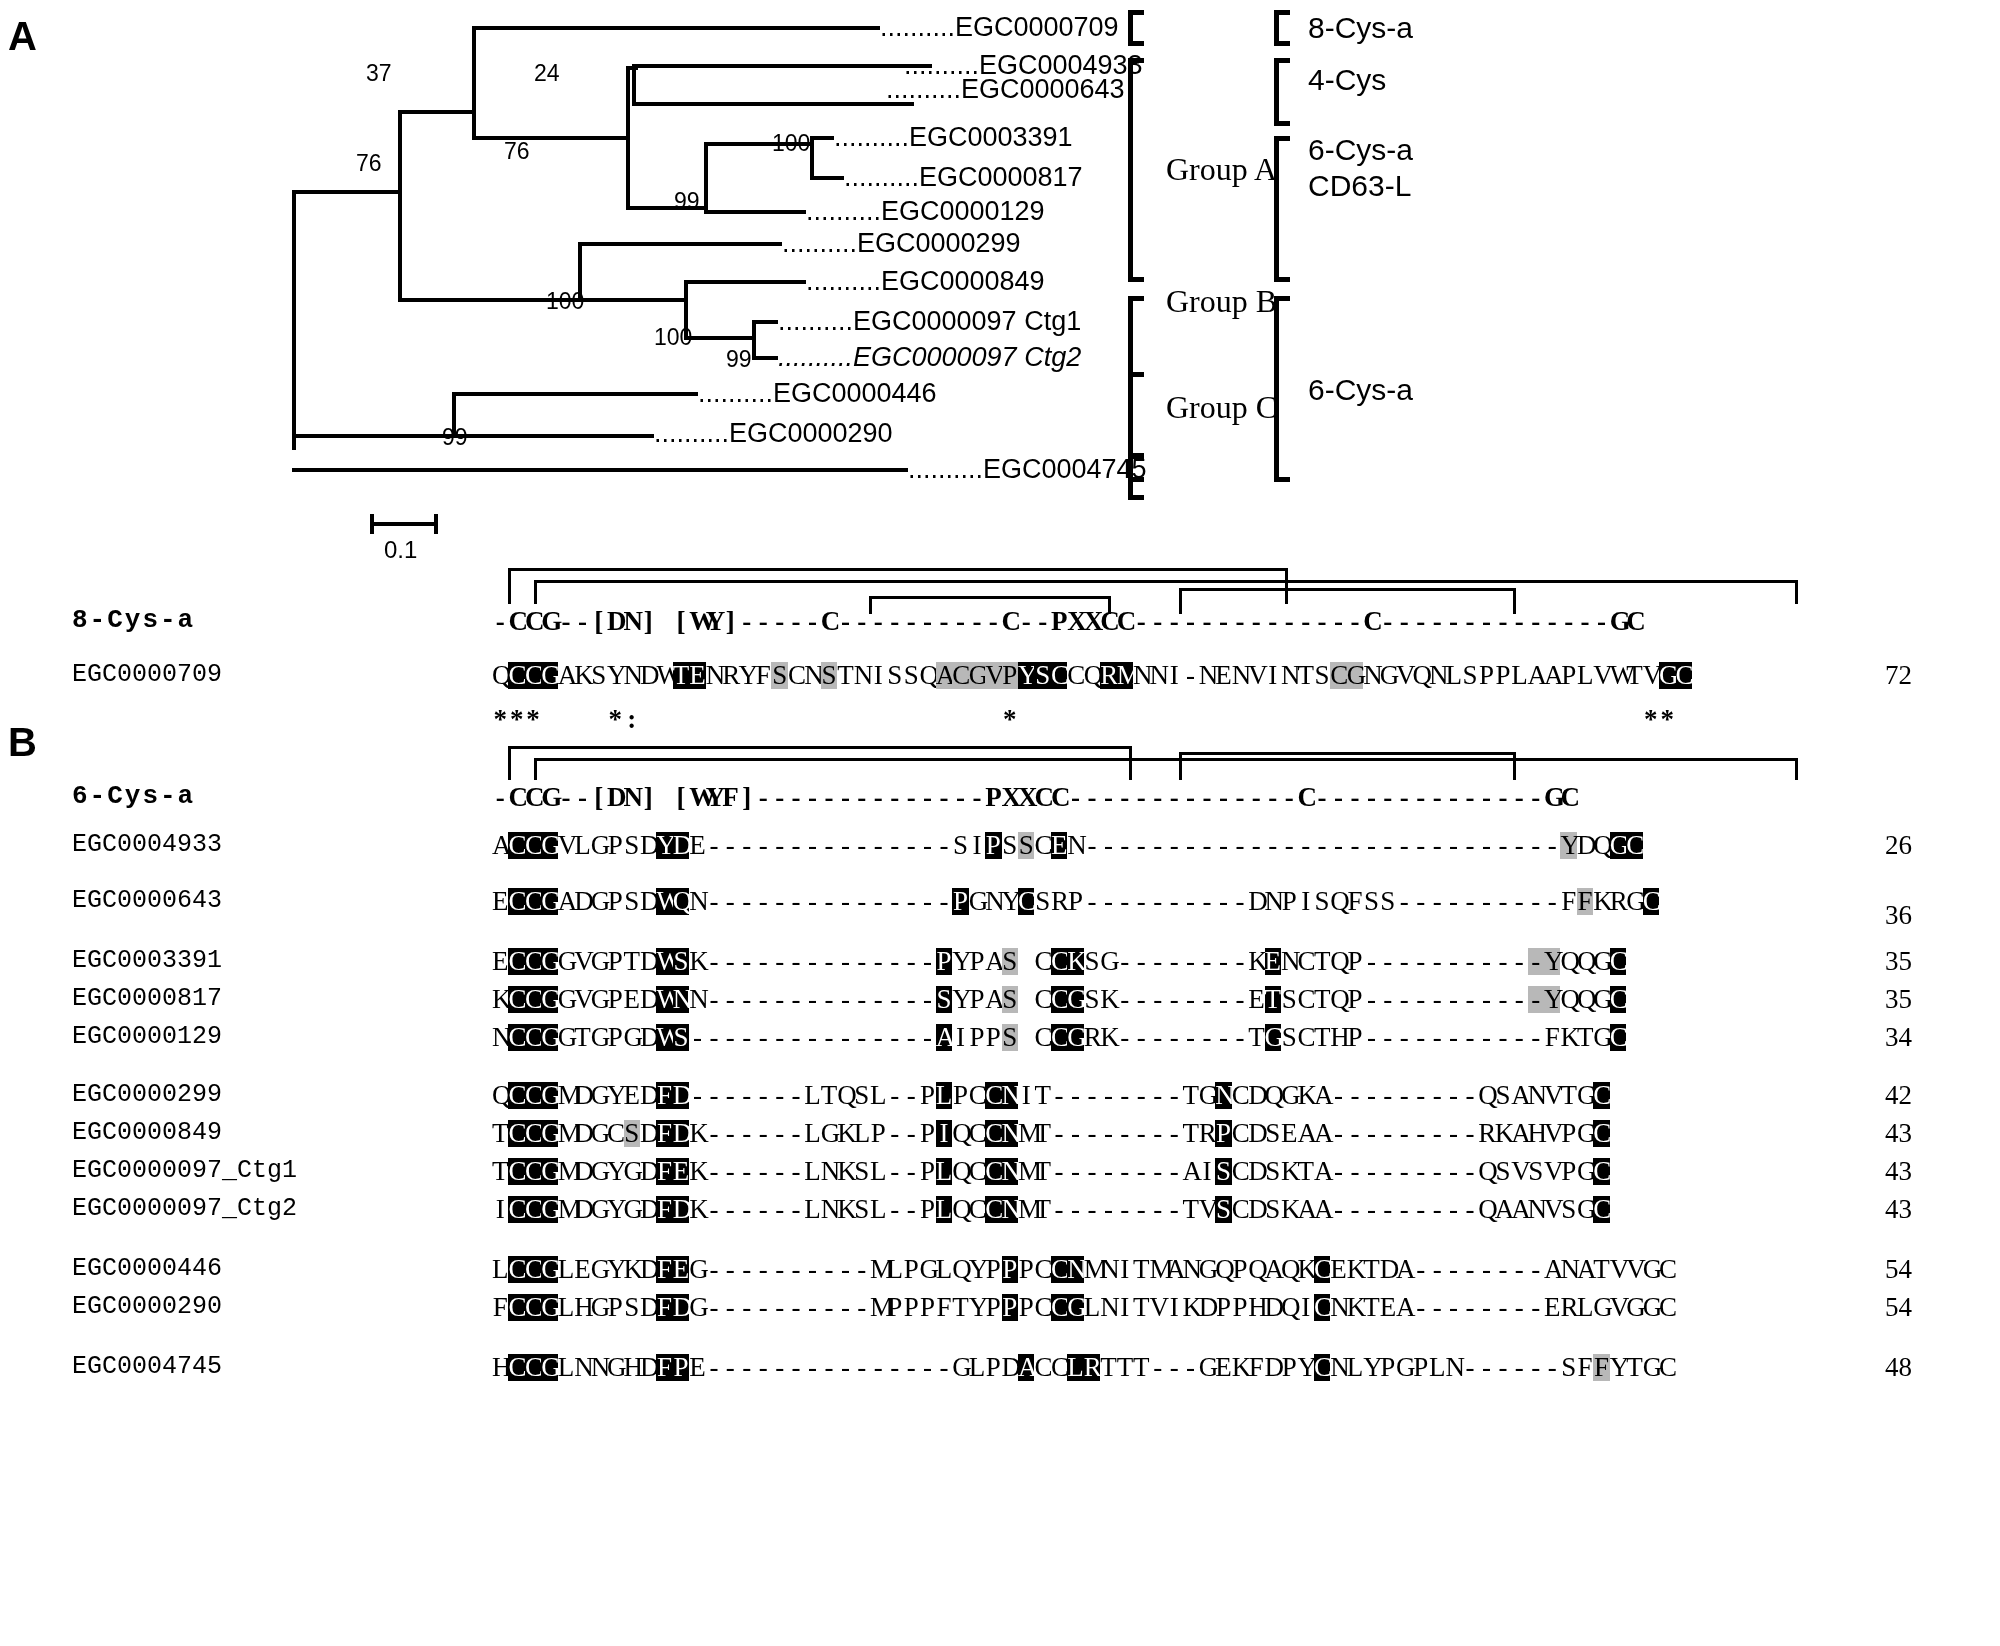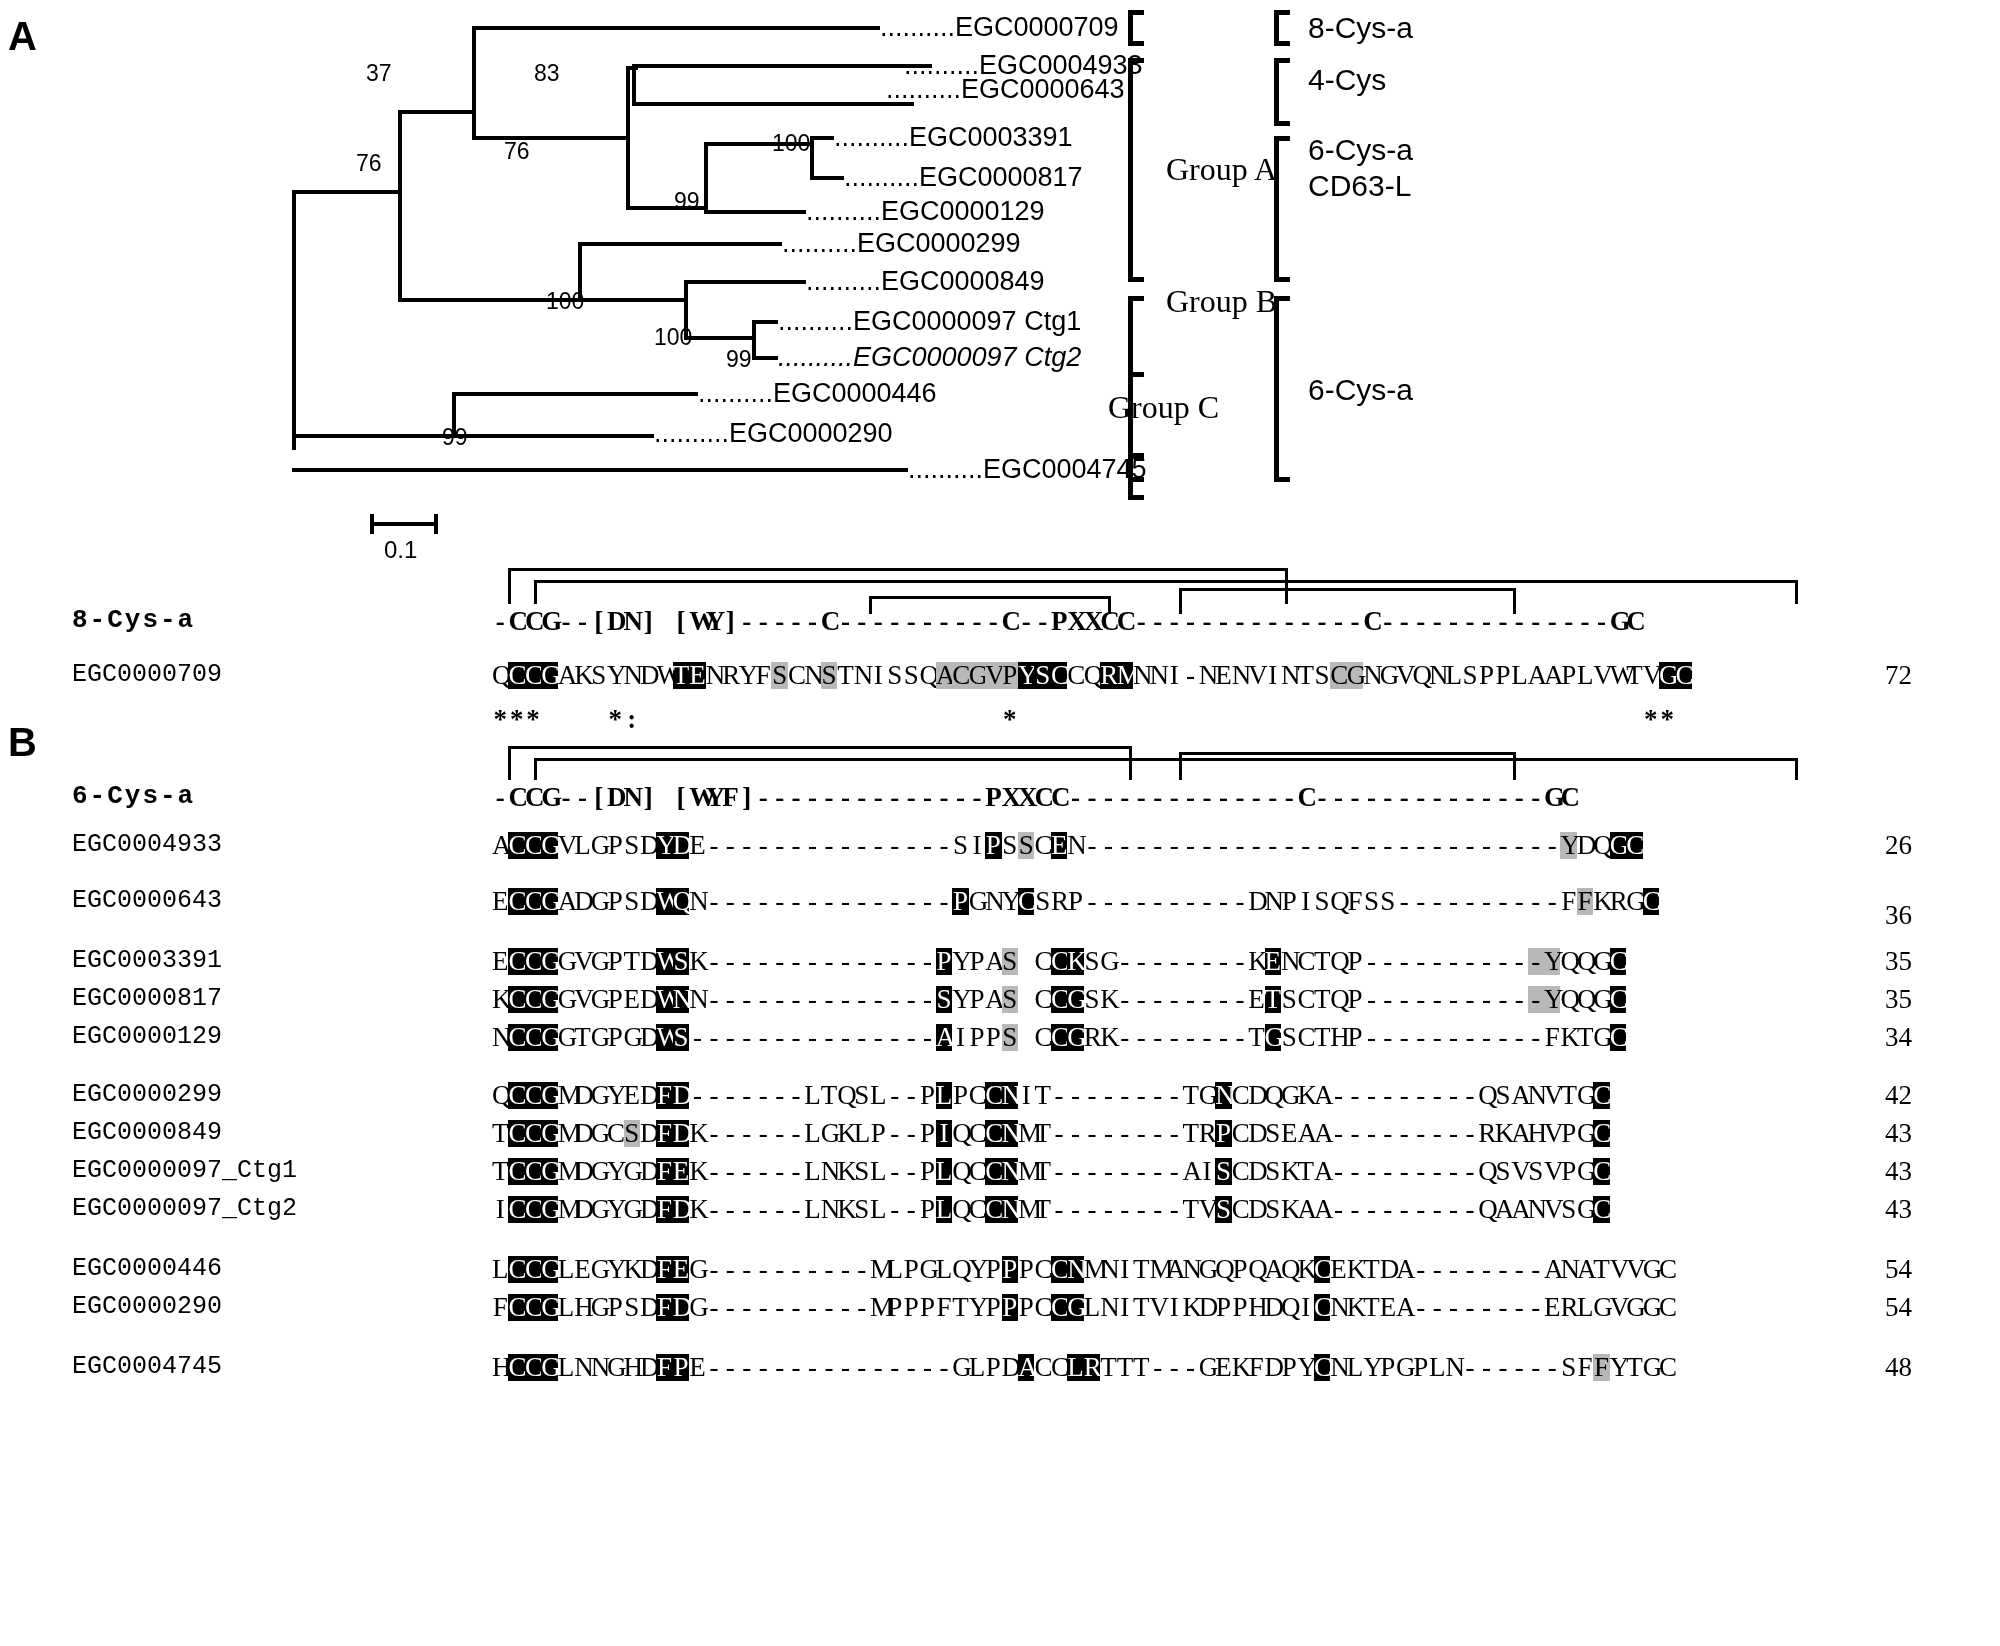--- a/index.html
+++ b/index.html
@@ -106,21 +106,21 @@
   <div class="tline h" style="left:752px;top:356px;width:26px;"></div>
 
   <div class="tline h" style="left:292px;top:434px;width:164px;"></div>
   <div class="tline v" style="left:452px;top:392px;height:46px;"></div>
   <div class="tline h" style="left:452px;top:392px;width:246px;"></div>
   <div class="tline h" style="left:452px;top:434px;width:202px;"></div>
 
   <div class="tline h" style="left:292px;top:468px;width:616px;"></div>
 
   <div class="boot" style="left:366px;top:62px;">37</div>
-  <div class="boot" style="left:534px;top:62px;">83</div>
+  <div class="boot" style="left:534px;top:62px;">24</div>
   <div class="boot" style="left:356px;top:152px;">76</div>
   <div class="boot" style="left:504px;top:140px;">76</div>
   <div class="boot" style="left:772px;top:132px;">100</div>
   <div class="boot" style="left:674px;top:190px;">99</div>
   <div class="boot" style="left:546px;top:290px;">100</div>
   <div class="boot" style="left:654px;top:326px;">100</div>
   <div class="boot" style="left:726px;top:348px;">99</div>
   <div class="boot" style="left:442px;top:426px;">99</div>
 
   <div class="taxon" style="left:880px;top:14px;"><span class="dots">..........</span><span>EGC0000709</span></div>
@@ -138,21 +138,21 @@
   <div class="taxon" style="left:908px;top:456px;"><span class="dots">..........</span><span>EGC0004745</span></div>
 
   <div class="sqbr" style="left:1128px;top:10px;height:36px;"></div>
   <div class="sqbr" style="left:1128px;top:58px;height:224px;"></div>
   <div class="sqbr" style="left:1128px;top:296px;height:204px;"></div>
   <div class="sqbr" style="left:1128px;top:372px;height:86px;"></div>
   <div class="sqbr" style="left:1128px;top:454px;height:28px;"></div>
 
   <div class="grplabel" style="left:1166px;top:152px;">Group A</div>
   <div class="grplabel" style="left:1166px;top:284px;">Group B</div>
-  <div class="grplabel" style="left:1108px;top:390px;">Group C</div>
+  <div class="grplabel" style="left:1166px;top:390px;">Group C</div>
 
   <div class="sqbr" style="left:1274px;top:10px;height:36px;"></div>
   <div class="sqbr" style="left:1274px;top:58px;height:68px;"></div>
   <div class="sqbr" style="left:1274px;top:136px;height:146px;"></div>
   <div class="sqbr" style="left:1274px;top:296px;height:186px;"></div>
 
   <div class="cyslabel" style="left:1308px;top:10px;">8-Cys-a</div>
   <div class="cyslabel" style="left:1308px;top:62px;">4-Cys</div>
   <div class="cyslabel" style="left:1308px;top:132px;">6-Cys-a</div>
   <div class="cyslabel" style="left:1308px;top:168px;">CD63-L</div>

